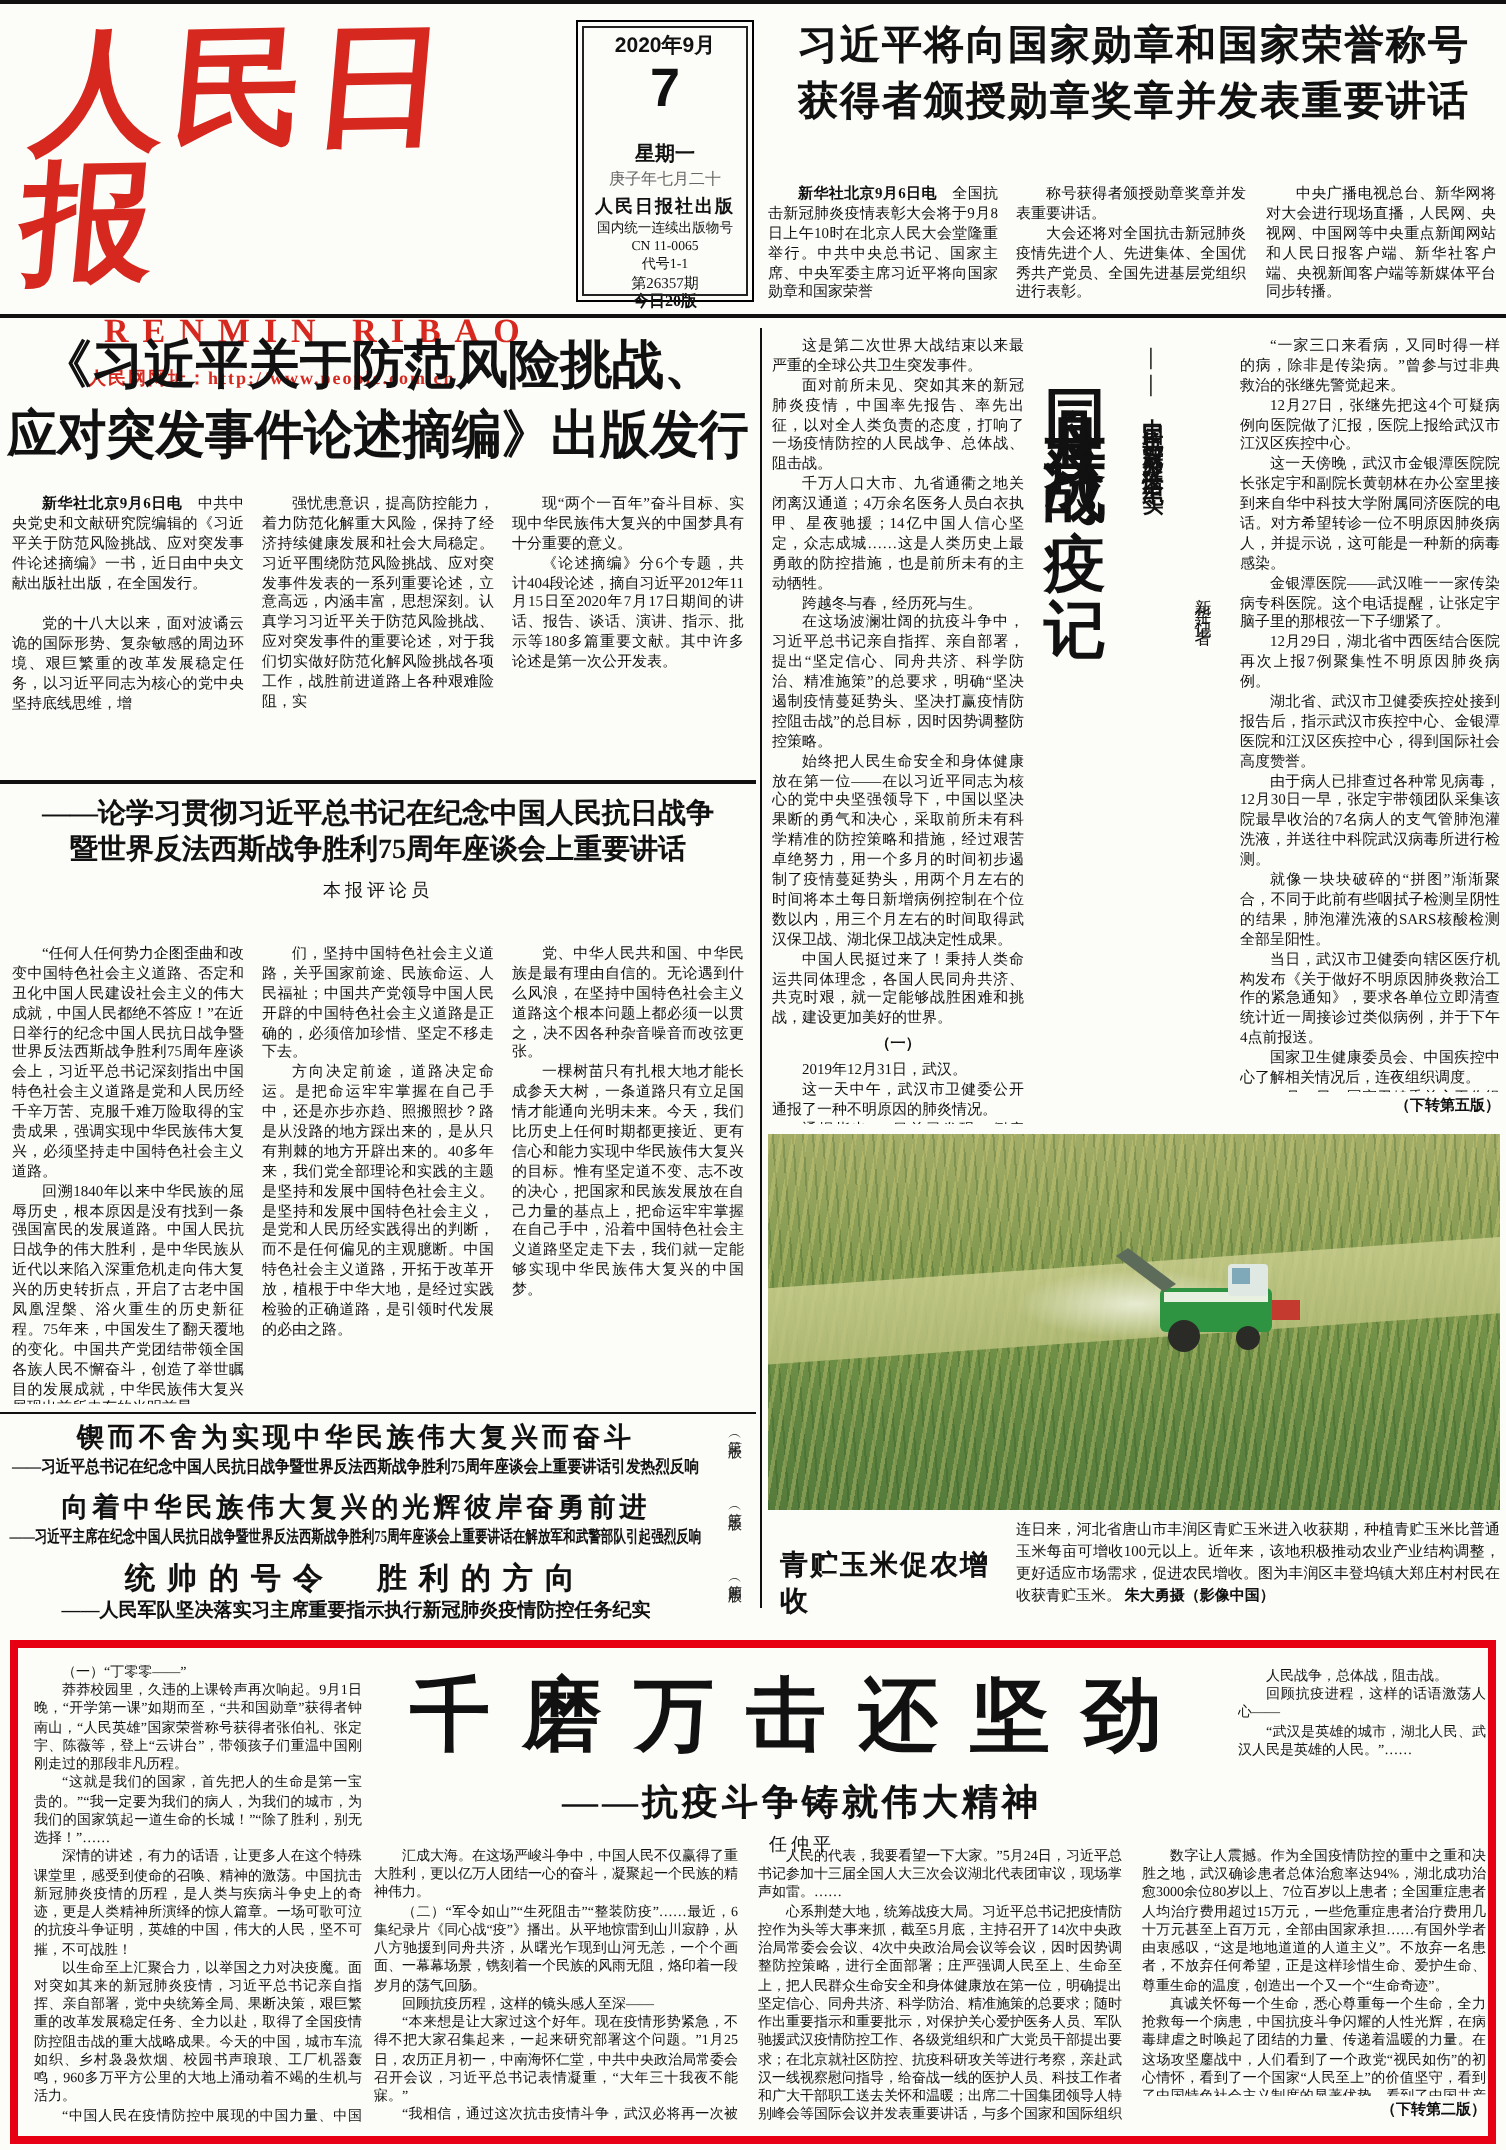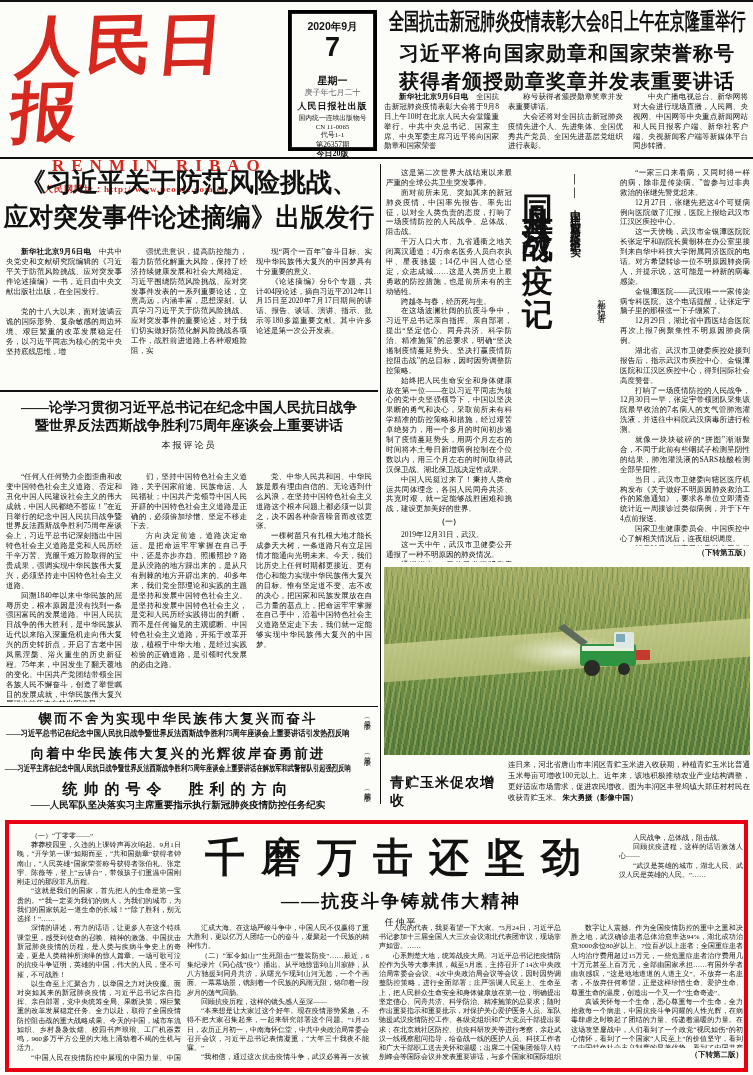--- a/index.html
+++ b/index.html
@@ -12,21 +12,21 @@
   .col p{margin:0;text-indent:2em;}
   .col p.noindent{text-indent:0;}
   .lead-b{font-weight:bold;}
   .fitwrap{display:flex;justify-content:center;overflow:visible;}
   .fit{white-space:nowrap;display:inline-block;}
   
   .logo{font-size:66px;font-weight:900;color:#d6281e;letter-spacing:4px;transform:skewX(-6deg) rotate(-1deg);line-height:1.0;}
   .logo-latin{font-size:17px;font-weight:bold;color:#d6281e;letter-spacing:7px;}
   .logo-url{font-size:9px;font-weight:bold;color:#d6281e;letter-spacing:1px;}
   
-  .datebox{border:4px solid #000000;outline:1px solid #222;outline-offset:-4px;text-align:center;padding-top:6px;box-sizing:border-box;}
+  .datebox{border:1px solid #000000;outline:1px solid #222;outline-offset:-4px;text-align:center;padding-top:6px;box-sizing:border-box;}
   .datebox div{line-height:1.25;}
   
   .h-top{font-weight:900;font-size:23px;}
   .h-sub{font-weight:900;font-size:20px;letter-spacing:1px;}
   .h-art1{font-weight:900;font-size:26px;line-height:1.35;}
   .h-art2{font-weight:900;font-size:19px;}
   .subhead{font-weight:bold;font-size:14px;line-height:1.3;text-align:center;}
   .byline{font-size:9px;text-align:center;letter-spacing:2px;}
   .teaser-t{font-weight:900;font-size:13.5px;text-align:center;letter-spacing:2px;}
   .teaser-s{font-weight:bold;font-size:8.5px;text-align:center;}
@@ -71,23 +71,20 @@
     <div style="font-size:8px;color:#666;">庚子年七月二十</div>
     <div style="font-size:9px;font-weight:bold;margin-top:3px;letter-spacing:1px;">人民日报社出版</div>
     <div style="font-size:6.8px;margin-top:2px;">国内统一连续出版物号</div>
     <div style="font-size:6.8px;">CN 11-0065</div>
     <div style="font-size:7px;">代号1-1</div>
     <div style="font-size:7.5px;">第26357期</div>
     <div style="font-size:8px;font-weight:bold;">今日20版</div>
   </div>
 
   <div class="abs" style="left:384px;top:4px;width:366px;height:148px;">
-    <div class="fitwrap">
-        <span class="fit h-top" style="transform:scaleX(0.66);">全国抗击新冠肺炎疫情表彰大会8日上午在京隆重举行</span>
-      </div>
     <div class="fitwrap" style="margin-top:3px;">
         <span class="fit h-sub">习近平将向国家勋章和国家荣誉称号</span>
       </div>
     <div class="fitwrap" style="margin-top:1px;">
         <span class="fit h-sub">获得者颁授勋章奖章并发表重要讲话</span>
       </div>
     <div class="col" style="left:0;top:86px;width:115px;height:62px;">
       <p><b class="lead-b">新华社北京9月6日电</b><span>　全国抗击新冠肺炎疫情表彰大会将于9月8日上午10时在北京人民大会堂隆重举行。中共中央总书记、国家主席、中央军委主席习近平将向国家勋章和国家荣誉</span></p>
     </div>
     <div class="col" style="left:124px;top:86px;width:115px;height:62px;">
@@ -193,21 +190,21 @@
   <div class="abs vsub" style="left:568px;top:172px;height:380px;">——中国抗击新冠肺炎疫情全纪实</div>
   <div class="abs vby" style="left:596px;top:290px;height:120px;">新华社记者</div>
 
   <div class="col" style="left:620px;top:166px;width:130px;height:378px;">
       <p>“一家三口来看病，又同时得一样的病，除非是传染病。”曾参与过非典救治的张继先警觉起来。</p>
       <p>12月27日，张继先把这4个可疑病例向医院做了汇报，医院上报给武汉市江汉区疾控中心。</p>
       <p>这一天傍晚，武汉市金银潭医院院长张定宇和副院长黄朝林在办公室里接到来自华中科技大学附属同济医院的电话。对方希望转诊一位不明原因肺炎病人，并提示说，这可能是一种新的病毒感染。</p>
       <p>金银潭医院——武汉唯一一家传染病专科医院。这个电话提醒，让张定宇脑子里的那根弦一下子绷紧了。</p>
       <p>12月29日，湖北省中西医结合医院再次上报7例聚集性不明原因肺炎病例。</p>
       <p>湖北省、武汉市卫健委疾控处接到报告后，指示武汉市疾控中心、金银潭医院和江汉区疾控中心，得到国际社会高度赞誉。</p>
-      <p>打响了一场疫情防控的人民战争，12月30日一早，张定宇带领团队采集该院最早收治的7名病人的支气管肺泡灌洗液，并送往中科院武汉病毒所进行检测。</p>
+      <p>由于病人已排查过各种常见病毒，12月30日一早，张定宇带领团队采集该院最早收治的7名病人的支气管肺泡灌洗液，并送往中科院武汉病毒所进行检测。</p>
       <p>就像一块块破碎的“拼图”渐渐聚合，不同于此前有些咽拭子检测呈阴性的结果，肺泡灌洗液的SARS核酸检测全部呈阳性。</p>
       <p>当日，武汉市卫健委向辖区医疗机构发布《关于做好不明原因肺炎救治工作的紧急通知》，要求各单位立即清查统计近一周接诊过类似病例，并于下午4点前报送。</p>
       <p>国家卫生健康委员会、中国疾控中心了解相关情况后，连夜组织调度。</p>
       <p>12月31日，国家卫健委前方工作组乘坐一早北京飞武汉的航班到达。第一批专家随行抵汉。</p>
     </div>
   <div class="abs turn" style="left:620px;top:546px;width:130px;font-size:7.5px;">（下转第五版）</div>
 
   <div class="abs photo" style="left:384px;top:565px;width:366px;height:188px;">
     <div class="harvested"></div>
     <div class="dust"></div>

